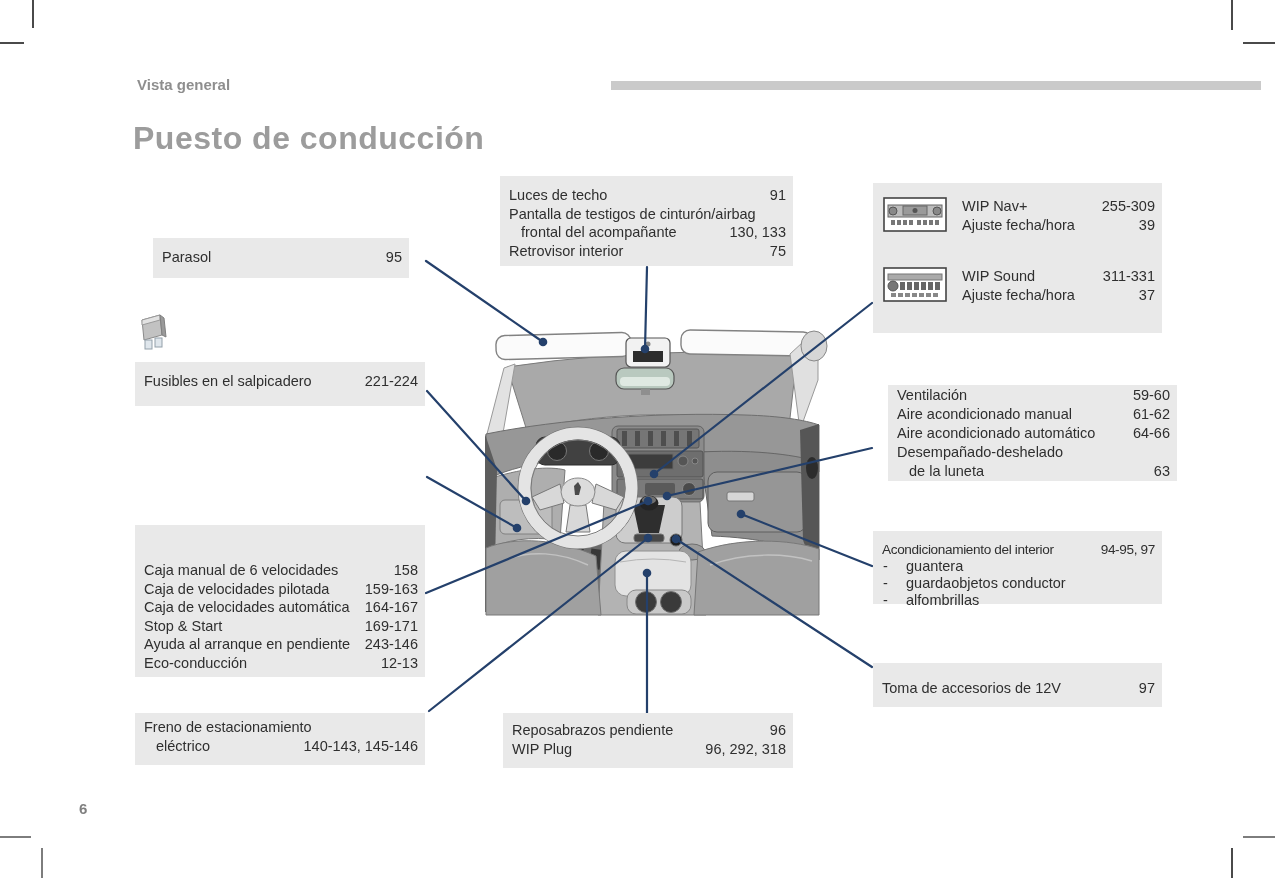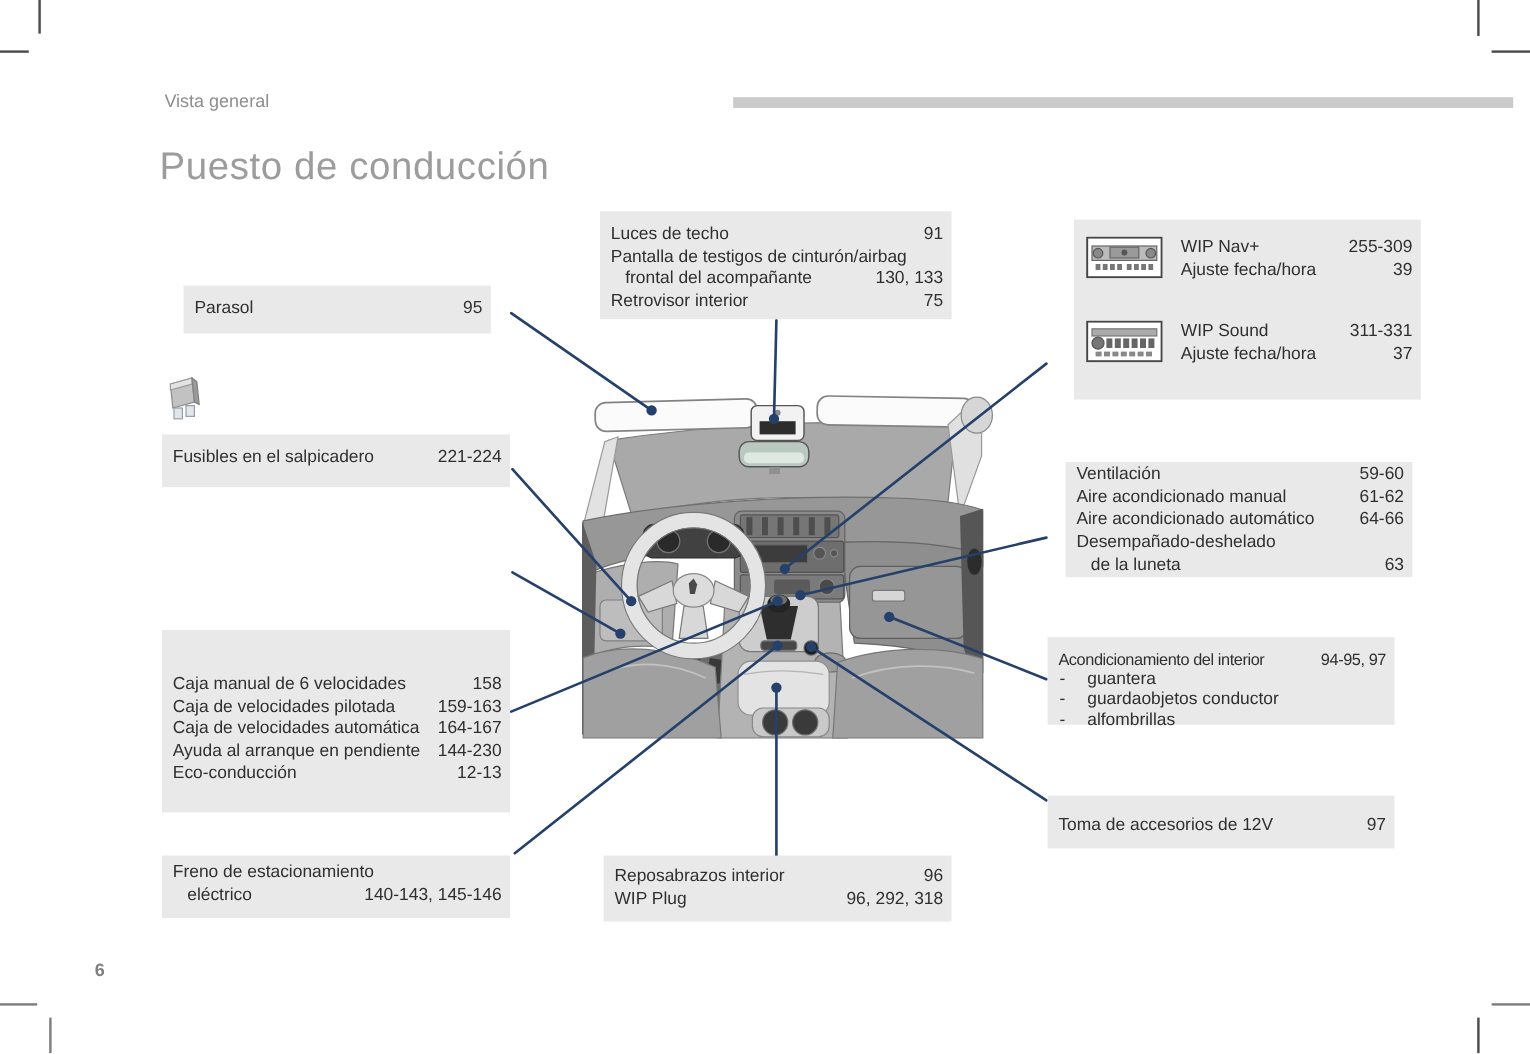--- a/index.html
+++ b/index.html
@@ -1,18 +1,18 @@
 <!DOCTYPE html>
 <html><head>
 <meta charset="utf-8">
 <style>
   html,body{margin:0;padding:0;background:#ffffff;}
   #page{position:relative;width:1275px;height:878px;background:#ffffff;overflow:hidden;
         font-family:"Liberation Sans","DejaVu Sans",sans-serif;}
-  .abs{position:absolute;}
+  .abs{position:absolute;font-weight:bold;}
   
   .mark{position:absolute;background:#4a4a4a;}
   .mark.gray{background:#7d7d7d;}
   
   #section-label{left:137px;top:76px;font-size:15px;color:#8e8e8e;}
   #header-bar{left:611px;top:81px;width:650px;height:9px;background:#cacaca;}
   #page-title{left:133px;top:120px;font-size:32px;color:#9c9c9c;letter-spacing:.5px;}
   #page-num{left:79px;top:800px;font-size:15px;font-weight:bold;color:#7f7f7f;}
   
   .box{position:absolute;background:#e9e9e9;box-sizing:border-box;
@@ -23,21 +23,21 @@
   .row .dash{width:23px;flex:none;padding-left:1px;}
   .indent{padding-left:12px;}
   .tight{font-size:13.6px;letter-spacing:-0.35px;}
   #box-parasol{left:153px;top:238px;width:256px;height:40px;}
   #box-fusibles{left:135px;top:362px;width:290px;height:44px;}
   #box-apertura{left:135px;top:450px;width:290px;height:42px;}
   #box-caja{left:135px;top:525px;width:290px;height:152px;padding-top:36px;line-height:18.6px;}
   #box-freno{left:135px;top:713px;width:290px;height:52px;padding-top:5px;}
   #box-techo{left:500px;top:176px;width:293px;height:90px;}
   #box-reposabrazos{left:503px;top:713px;width:290px;height:55px;padding-top:8px;}
-  #box-wip{left:873px;top:183px;width:289px;height:150px;padding:14px 7px 0 10px;margin-left:22px;}
+  #box-wip{left:873px;top:183px;width:289px;height:150px;padding:14px 7px 0 10px;}
   #box-ventilacion{left:888px;top:385px;width:289px;height:96px;padding-top:1px;line-height:19px;}
   #box-acond{left:873px;top:531px;width:289px;height:73px;line-height:17px;}
   #box-toma{left:873px;top:663px;width:289px;height:44px;padding-top:16px;}
   
   .wip-unit{display:flex;align-items:flex-start;}
   .wip-unit + .wip-unit{margin-top:33px;}
   .wip-unit .radio{flex:none;margin-right:15px;}
   .wip-unit .txt{flex:1;}
   
   #figure-svg{position:absolute;left:0;top:0;z-index:1;}
@@ -206,22 +206,26 @@
       </div>
     <div class="row">
         <span class="lbl">Caja de velocidades pilotada</span>
         <span class="val">159-163</span>
       </div>
     <div class="row">
         <span class="lbl">Caja de velocidades automática</span>
         <span class="val">164-167</span>
       </div>
     <div class="row">
+        <span class="lbl">Stop &amp; Start</span>
+        <span class="val">169-171</span>
+      </div>
+    <div class="row">
         <span class="lbl">Ayuda al arranque en pendiente</span>
-        <span class="val">144-230</span>
+        <span class="val">243-146</span>
       </div>
     <div class="row">
         <span class="lbl">Eco-conducción</span>
         <span class="val">12-13</span>
       </div>
   </div>
   <div class="box" id="box-freno">
     <div class="row">
         <span class="lbl">Freno de estacionamiento</span>
       </div>
@@ -243,21 +247,21 @@
         <span class="lbl indent">frontal del acompañante</span>
         <span class="val">130, 133</span>
       </div>
     <div class="row">
         <span class="lbl">Retrovisor interior</span>
         <span class="val">75</span>
       </div>
   </div>
   <div class="box" id="box-reposabrazos">
     <div class="row">
-        <span class="lbl">Reposabrazos interior</span>
+        <span class="lbl">Reposabrazos pendiente</span>
         <span class="val">96</span>
       </div>
     <div class="row">
         <span class="lbl">WIP Plug</span>
         <span class="val">96, 292, 318</span>
       </div>
   </div>
 
   <div class="box" id="box-wip">
     <div class="wip-unit">

